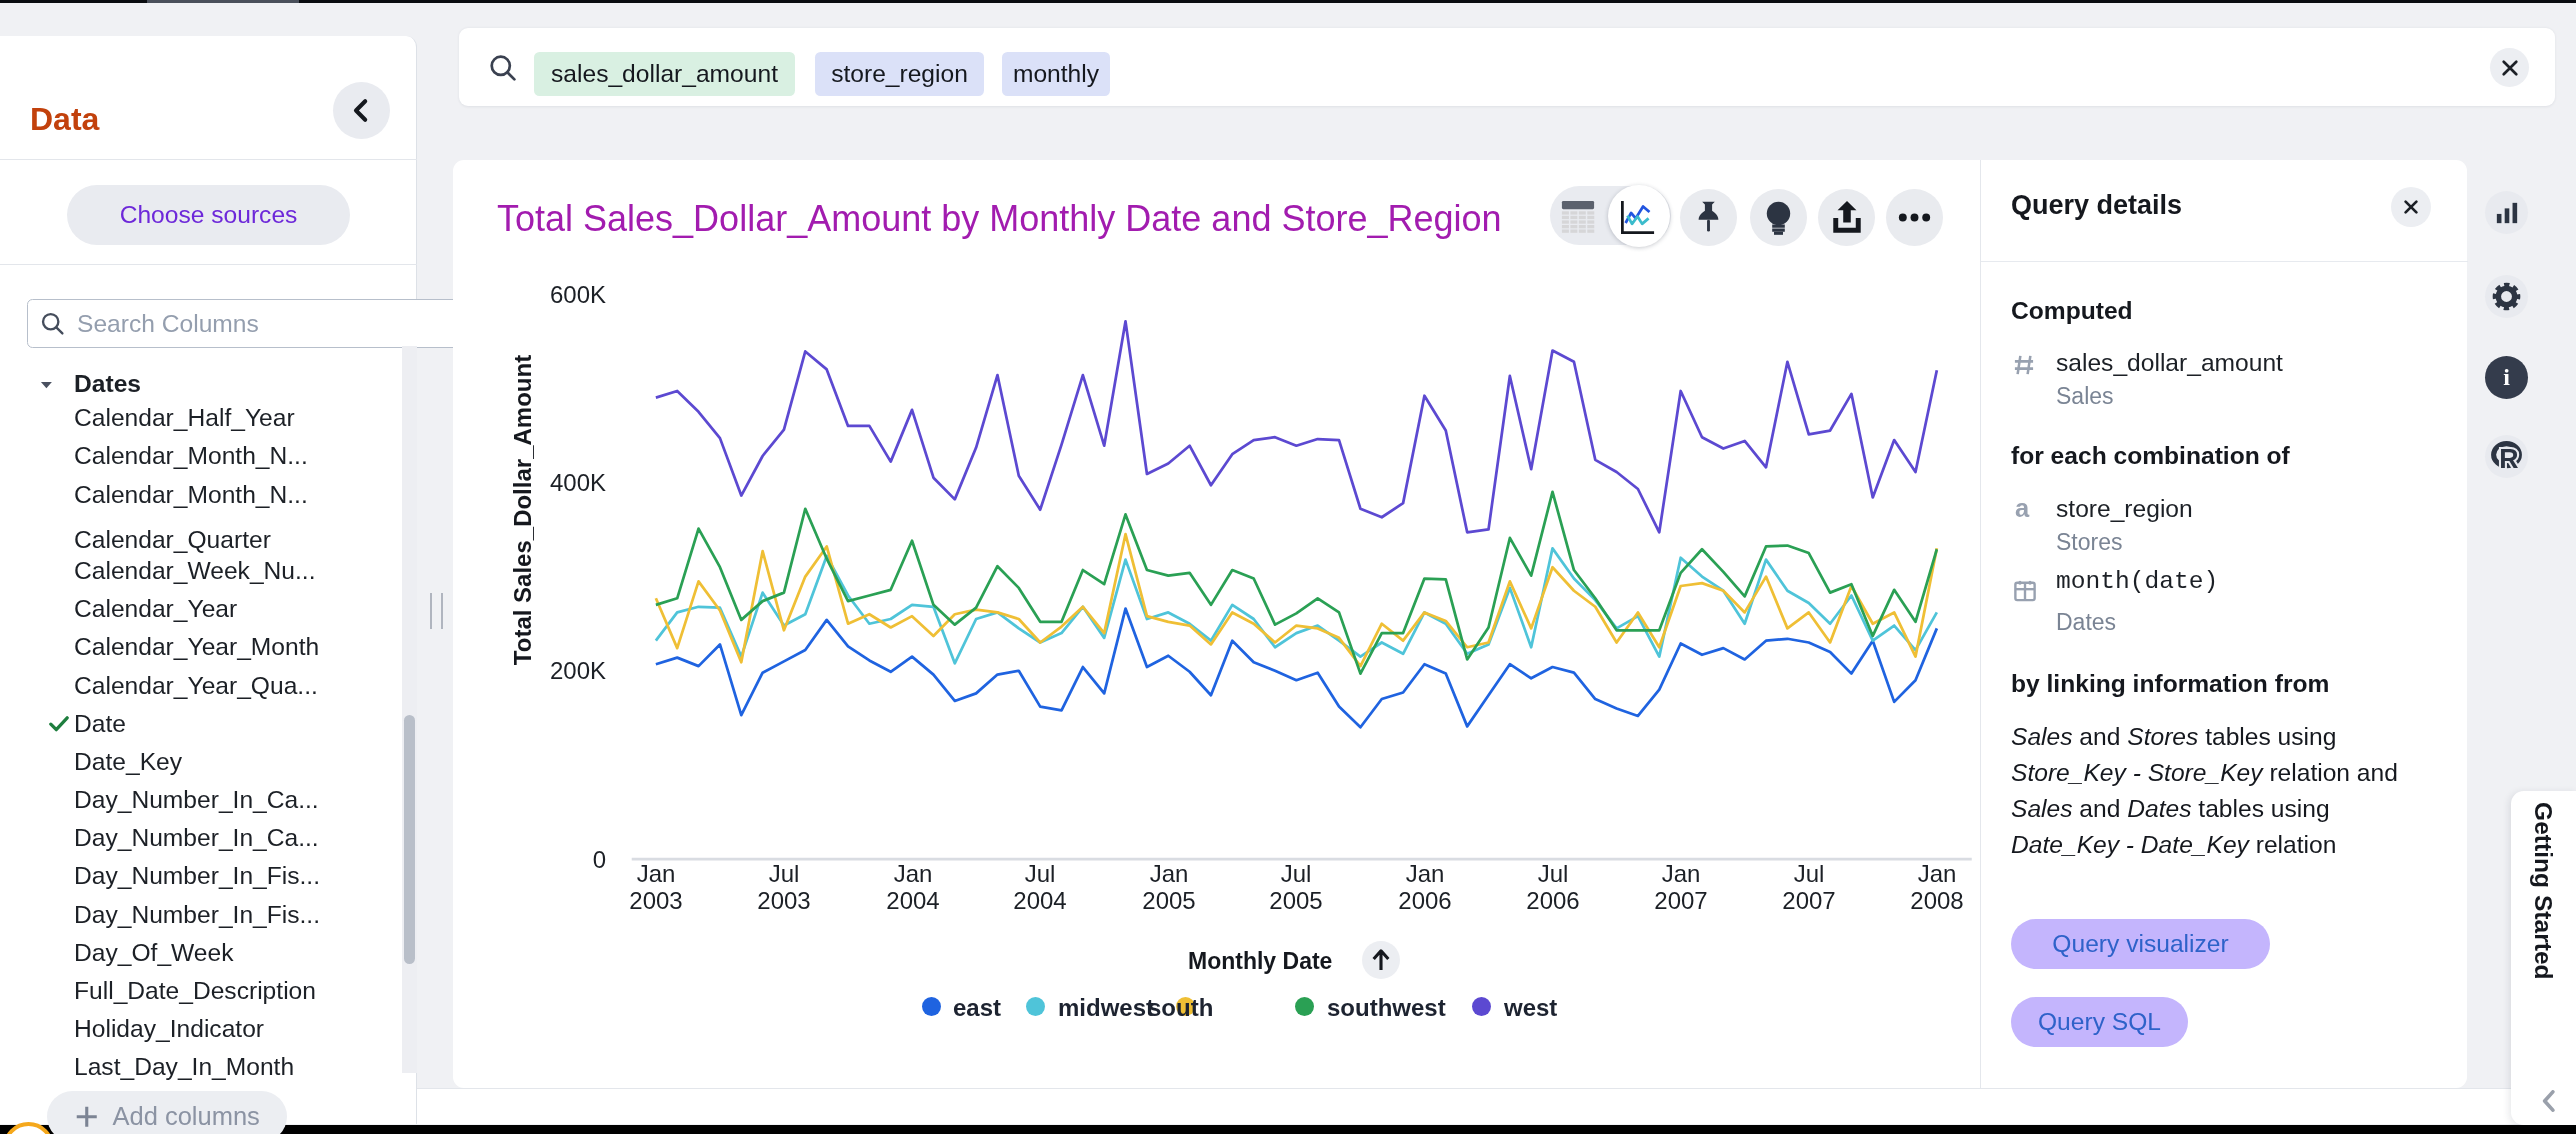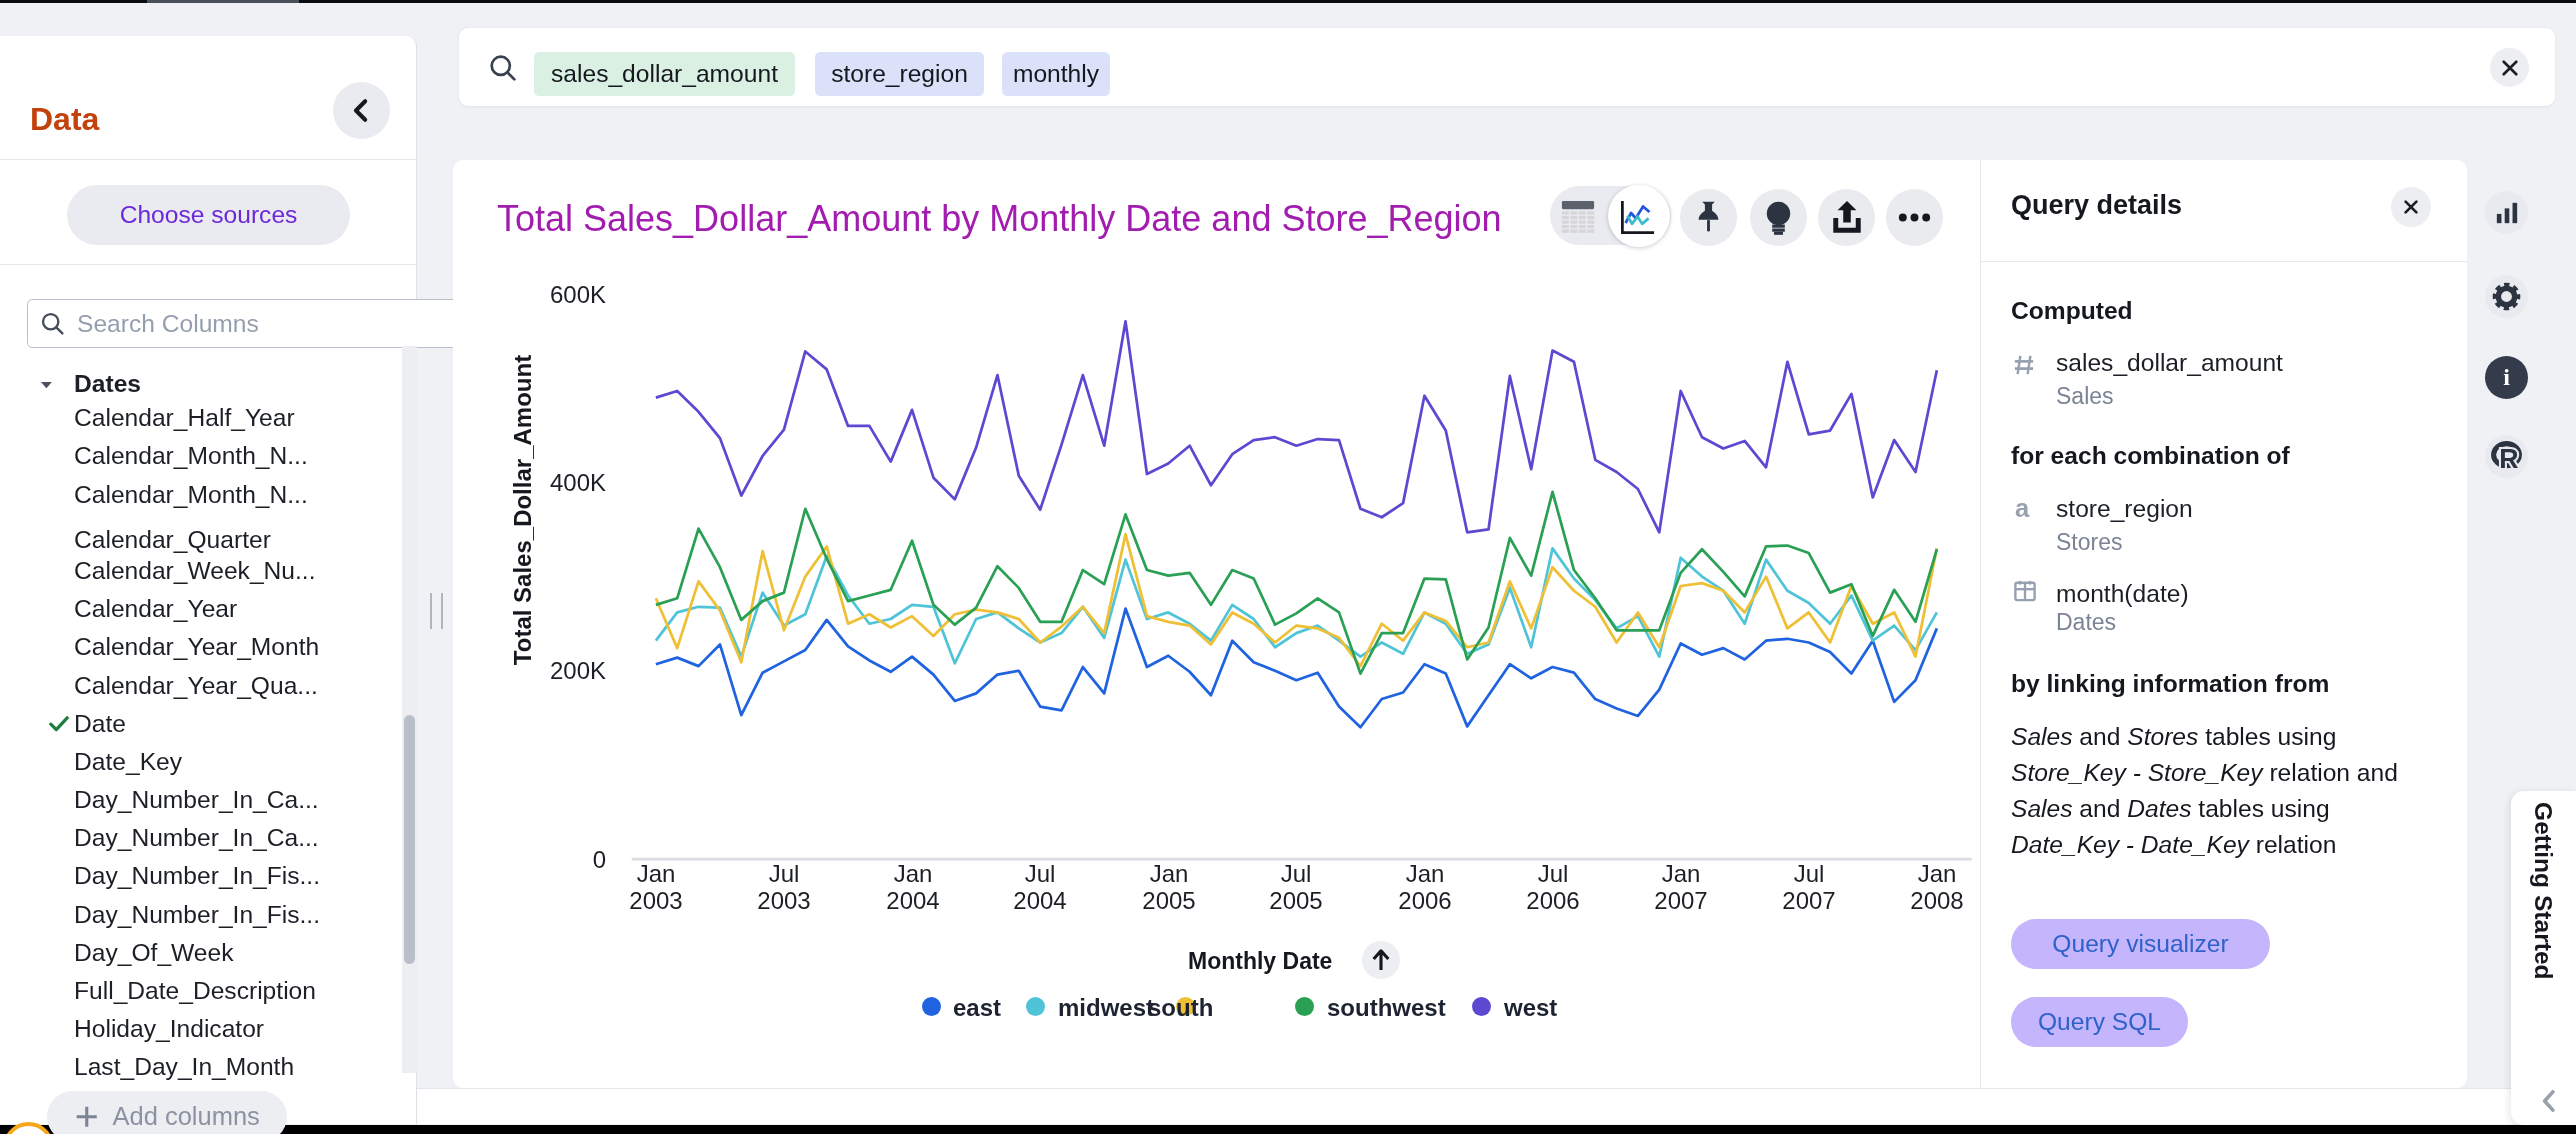--- a/index.html
+++ b/index.html
@@ -299,21 +299,21 @@
 <div class="qic" style="top:494px;font-size:25.5px;font-weight:700;left:2015px;">a</div>
 <div class="qi" style="top:495px;">store_region</div>
 <div class="qs" style="top:529px;">Stores</div>
 <svg class="qic" style="top:580px;" width="22" height="22" viewBox="0 0 24 24">
     <rect x="1.5" y="3" width="21" height="19" rx="2" fill="none" stroke="#98a1b0" stroke-width="2.6"></rect>
     <line x1="1.5" y1="10" x2="22.5" y2="10" stroke="#98a1b0" stroke-width="2.6"></line>
     <line x1="12" y1="3" x2="12" y2="22" stroke="#98a1b0" stroke-width="2.6"></line>
     <line x1="6.5" y1="1" x2="6.5" y2="5" stroke="#98a1b0" stroke-width="2.6"></line>
     <line x1="17.5" y1="1" x2="17.5" y2="5" stroke="#98a1b0" stroke-width="2.6"></line>
   </svg>
-<div class="qi" style="top:580px;">month(date)</div>
+<div class="qi" style="top:568px;font-family:Liberation Mono, monospace;">month(date)</div>
 <div class="qs" style="top:609px;">Dates</div>
 <div class="qh" style="top:670px;">by linking information from</div>
 <div class="qp" style="top:719px;"><i>Sales</i> and <i>Stores</i> tables using<br><i>Store_Key - Store_Key</i> relation and<br><i>Sales</i> and <i>Dates</i> tables using<br><i>Date_Key - Date_Key</i> relation</div>
 <div class="qbtn" style="top:919px;width:259px;">Query visualizer</div>
 <div class="qbtn" style="top:997px;width:177px;">Query SQL</div>
 
 <div class="rbtn" style="top:191px;">
     <svg width="24" height="24" viewBox="0 0 26 26">
       <rect x="2" y="14" width="5" height="10" fill="#2c3442"></rect>
       <rect x="10.5" y="8" width="5" height="16" fill="#2c3442"></rect>

